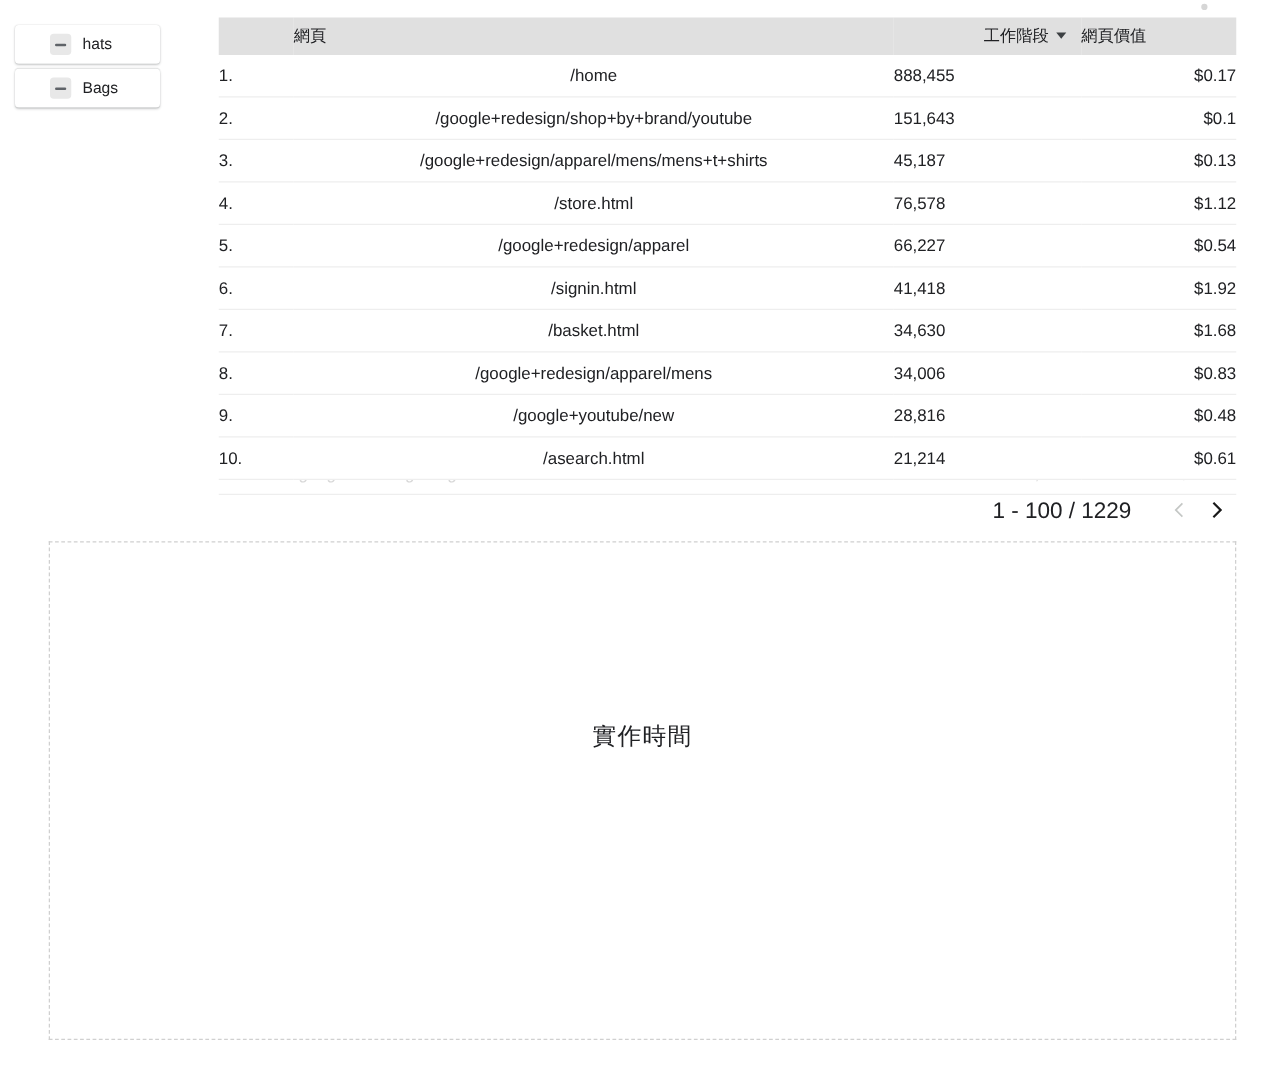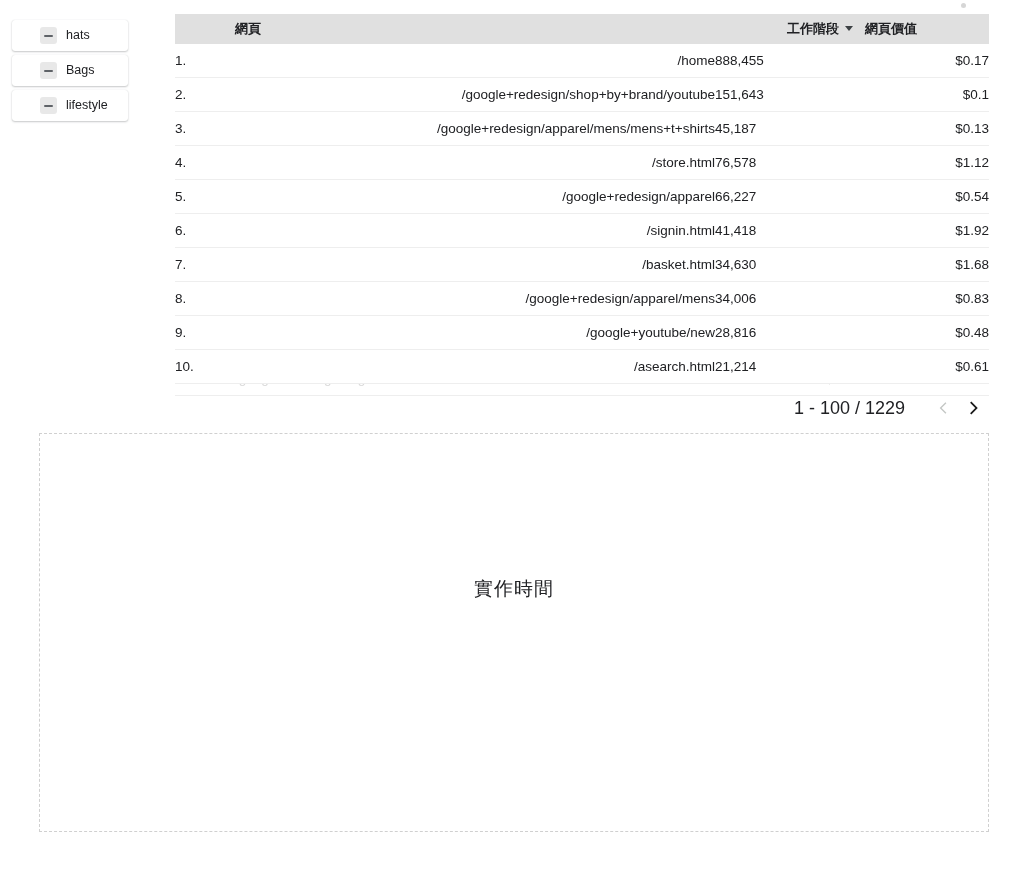--- a/index.html
+++ b/index.html
@@ -88,21 +88,21 @@
   }
   table.report col.c-idx   { width: 60px;  }
   table.report col.c-page  { width: 480px; }
   table.report col.c-sess  { width: 150px; }
   table.report col.c-value { width: 124px; }
 
   table.report thead th {
     background: #e0e0e0;
     height: 30px;
     font-size: 13px;
-    font-weight: bold;
+    font-weight: normal;
     color: #202124;
     padding: 0 12px 0 0;
     white-space: nowrap;
     cursor: pointer;
   }
   th.th-idx { padding: 0; }
   th.th-page  { text-align: left; padding-left: 60px; }
   th.th-sess  { text-align: right; }
   th.th-value { text-align: left; }
 
@@ -121,21 +121,21 @@
   table.report tbody td {
     height: 33px;
     font-size: 13.5px;
     color: #202124;
     border-bottom: 1px solid #eeeeee;
     padding: 0;
     white-space: nowrap;
     overflow: hidden;
   }
   td.idx   { text-align: left;  padding-left: 10px; color: #202124; }
-  td.page  { text-align: right;  padding-left: 60px; }
+  td.page  { text-align: center;  padding-left: 60px; }
   td.sess  { text-align: left; padding-right: 12px; }
   td.value { text-align: right; padding-right: 12px; }
 
   
   .clipped-row {
     position: relative;
     height: 11px;
     overflow: hidden;
     border-bottom: 1px solid #eeeeee;
   }
@@ -219,26 +219,20 @@
     <span class="chip-label">hats</span>
   </div>
 
   <div class="chip">
     <span class="chip-minus">
         <i></i>
       </span>
     <span class="chip-label">Bags</span>
   </div>
 
-  <div class="chip">
-    <span class="chip-minus">
-        <i></i>
-      </span>
-    <span class="chip-label">lifestyle</span>
-  </div>
 
 </div>
 
 <div class="table-wrap">
   <table class="report">
     <colgroup>
       <col class="c-idx">
         <col class="c-page">
         <col class="c-sess">
         <col class="c-value">

